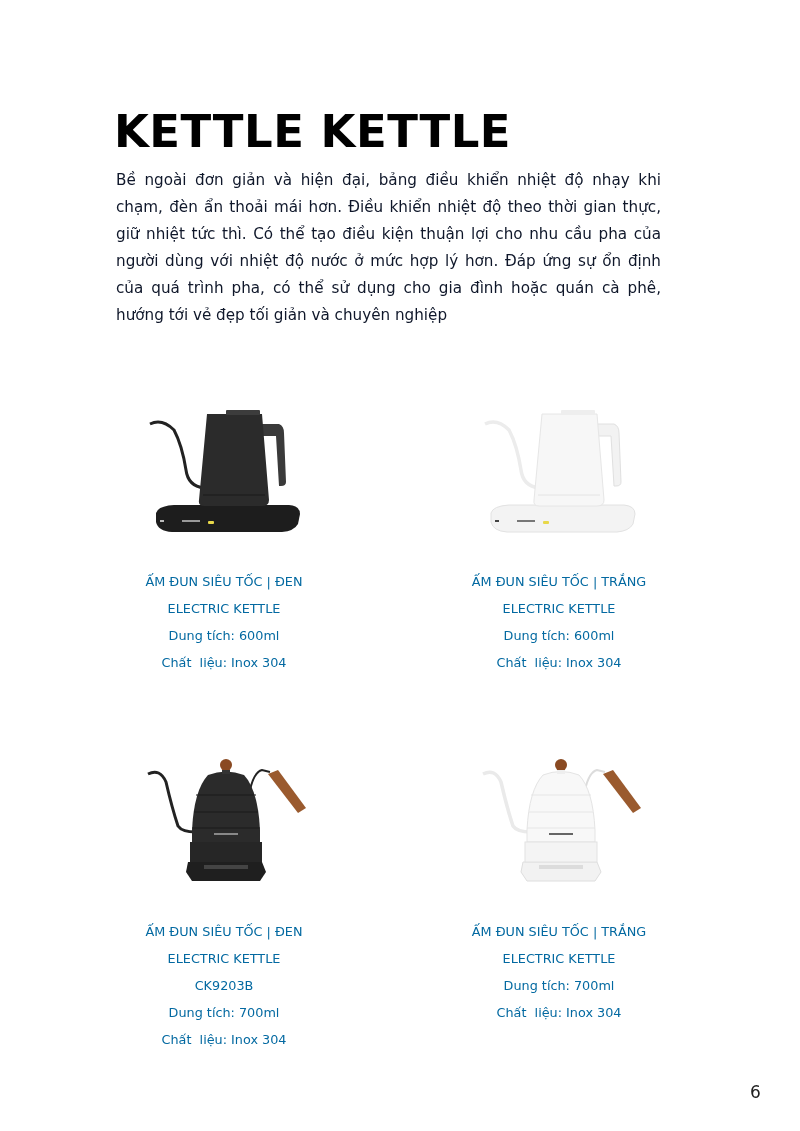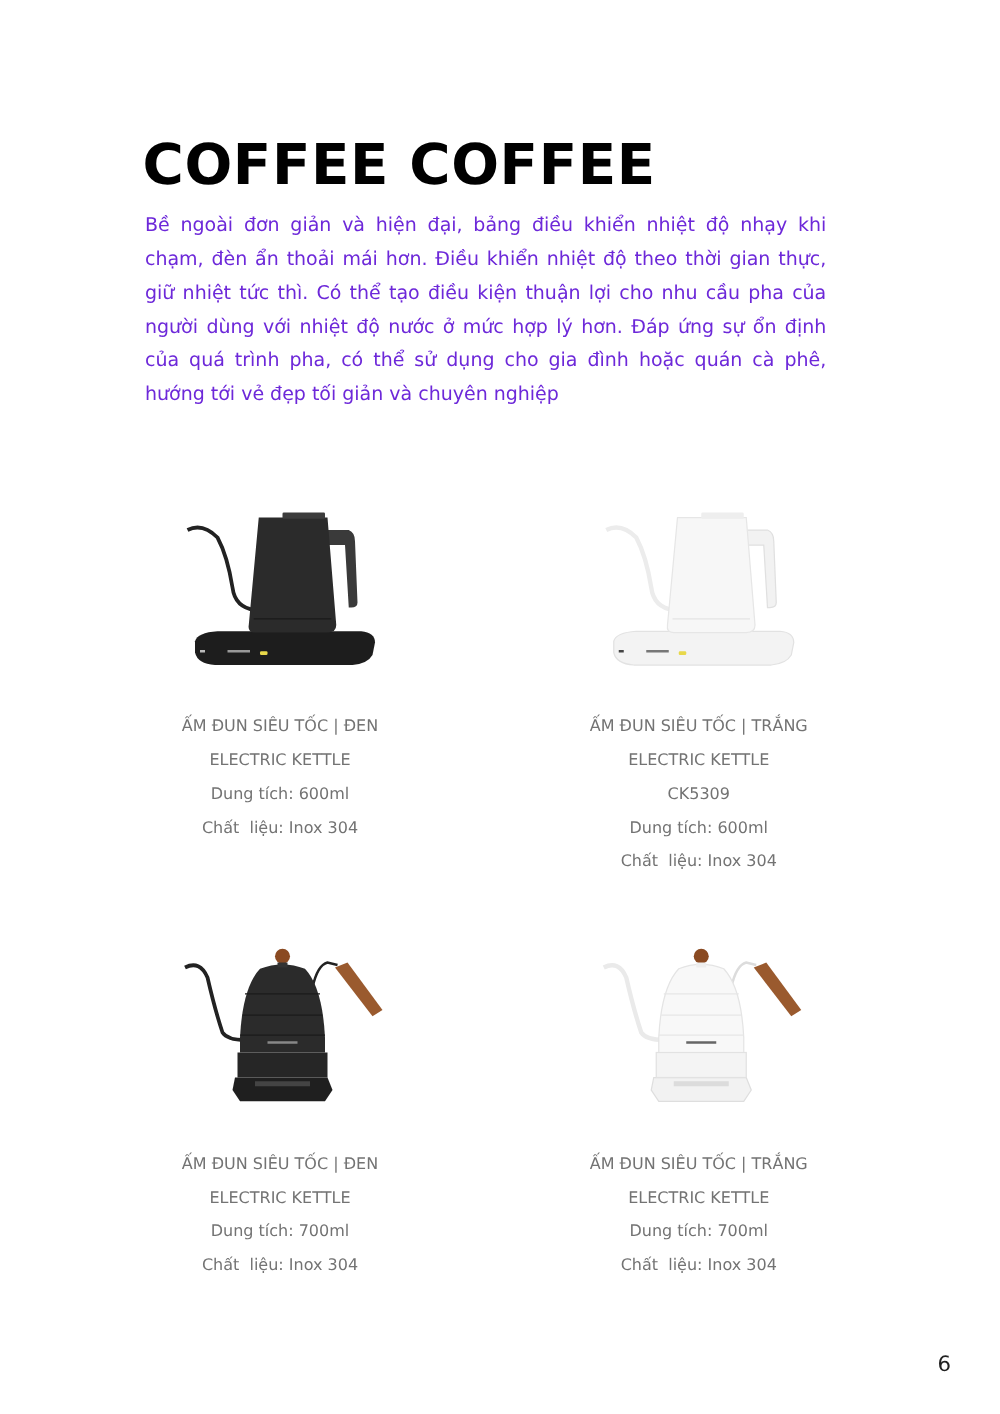--- a/index.html
+++ b/index.html
@@ -3,34 +3,34 @@
 <meta charset="utf-8">
 <style>
   html, body { margin: 0; padding: 0; background: #ffffff; }
   body { width: 800px; height: 1131px; position: relative; overflow: hidden;
          font-family: "Liberation Sans", "DejaVu Sans", sans-serif; color: #111; }
   .title { position: absolute; left: 114px; top: 104px; margin: 0;
            font-family: "DejaVu Sans", sans-serif; font-weight: bold;
            font-size: 45px; letter-spacing: 0.5px; color: #000; line-height: 56px; }
   .intro { position: absolute; left: 116px; top: 167px; width: 545px; margin: 0;
            font-family: "DejaVu Sans", sans-serif; font-size: 15.2px; line-height: 27px;
-           color: #6d28d9; text-align: justify; }
+           color: #0f172a; text-align: justify; }
   .product { position: absolute; width: 260px; text-align: center; }
   .product .img { width: 260px; height: 150px; position: relative; margin: 0 auto; }
   .product .info { margin-top: 18px; }
   .product .line { font-family: "DejaVu Sans", sans-serif; font-size: 12.8px;
-                   line-height: 27px; color: #737373; white-space: pre; }
+                   line-height: 27px; color: #0369a1; white-space: pre; }
   .page-number { position: absolute; left: 750px; top: 1082px;
                  font-family: "DejaVu Sans", sans-serif; font-size: 17px; color: #222; }
   svg { display: block; margin: 0 auto; }
 </style>
 </head>
 <body>
 
-<h1 class="title">COFFEE COFFEE</h1>
+<h1 class="title">KETTLE KETTLE</h1>
 <p class="intro">Bề ngoài đơn giản và hiện đại, bảng điều khiển nhiệt độ nhạy khi chạm, đèn ẩn thoải mái hơn. Điều khiển nhiệt độ theo thời gian thực, giữ nhiệt tức thì. Có thể tạo điều kiện thuận lợi cho nhu cầu pha của người dùng với nhiệt độ nước ở mức hợp lý hơn. Đáp ứng sự ổn định của quá trình pha, có thể sử dụng cho gia đình hoặc quán cà phê, hướng tới vẻ đẹp tối giản và chuyên nghiệp</p>
 
 <div class="product" style="left:94px; top:400px;">
   <div class="img">
     <svg width="180" height="145" viewBox="0 0 180 145">
 
       <path d="M22 113 Q24 106 40 105 L155 105 Q166 106 166 114 L164 124 Q160 131 148 132 L38 132 Q24 131 22 122 Z" fill="#1d1d1d"></path>
       <rect x="26" y="120" width="4" height="2" fill="#bbb"></rect>
       <rect x="48" y="120" width="18" height="2" fill="#999"></rect>
       <rect x="74" y="121" width="6" height="3" rx="1" fill="#e8d84a"></rect>
@@ -63,21 +63,20 @@
       <path d="M16 24 Q28 18 40 30 Q48 45 52 70 Q54 86 70 88" stroke="#ececec" stroke-width="3.5" fill="none"></path>
       <path d="M127 24 L145 24 Q150 26 150 33 L152 82 Q152 86 147 86 L145 86 L142 36 L126 36 Z" fill="#f2f2f2" stroke="#e0e0e0"></path>
       <path d="M73 14 L128 14 L135 100 Q135 106 128 106 L70 106 Q64 106 65 100 Z" fill="#f7f7f7" stroke="#e6e6e6"></path>
       <path d="M69 95 L131 95" stroke="#e4e4e4" stroke-width="1"></path>
       <rect x="92" y="10" width="34" height="5" rx="1" fill="#eeeeee"></rect>
     </svg>
   </div>
   <div class="info">
     <div class="line">ẤM ĐUN SIÊU TỐC | TRẮNG</div>
     <div class="line">ELECTRIC KETTLE</div>
-    <div class="line">CK5309</div>
     <div class="line">Dung tích: 600ml</div>
     <div class="line">Chất  liệu: Inox 304</div>
   </div>
 </div>
 
 <div class="product" style="left:94px; top:750px;">
   <div class="img">
     <svg width="180" height="145" viewBox="0 0 180 145">
 
       <path d="M54 112 L128 112 L132 122 L126 131 L58 131 L52 122 Z" fill="#1f1f1f"></path>
@@ -94,20 +93,21 @@
       <rect x="56" y="92" width="72" height="20" fill="#262626"></rect>
       <rect x="80" y="83" width="24" height="2" fill="#888"></rect>
 
       <circle cx="92" cy="15" r="6" fill="#8a4a22"></circle>
       <rect x="88" y="20" width="8" height="4" fill="#333"></rect>
     </svg>
   </div>
   <div class="info">
     <div class="line">ẤM ĐUN SIÊU TỐC | ĐEN</div>
     <div class="line">ELECTRIC KETTLE</div>
+    <div class="line">CK9203B</div>
     <div class="line">Dung tích: 700ml</div>
     <div class="line">Chất  liệu: Inox 304</div>
   </div>
 </div>
 
 <div class="product" style="left:429px; top:750px;">
   <div class="img">
     <svg width="180" height="145" viewBox="0 0 180 145">
       <path d="M54 112 L128 112 L132 122 L126 131 L58 131 L52 122 Z" fill="#f2f2f2" stroke="#dedede"></path>
       <rect x="70" y="115" width="44" height="4" fill="#dcdcdc"></rect>

